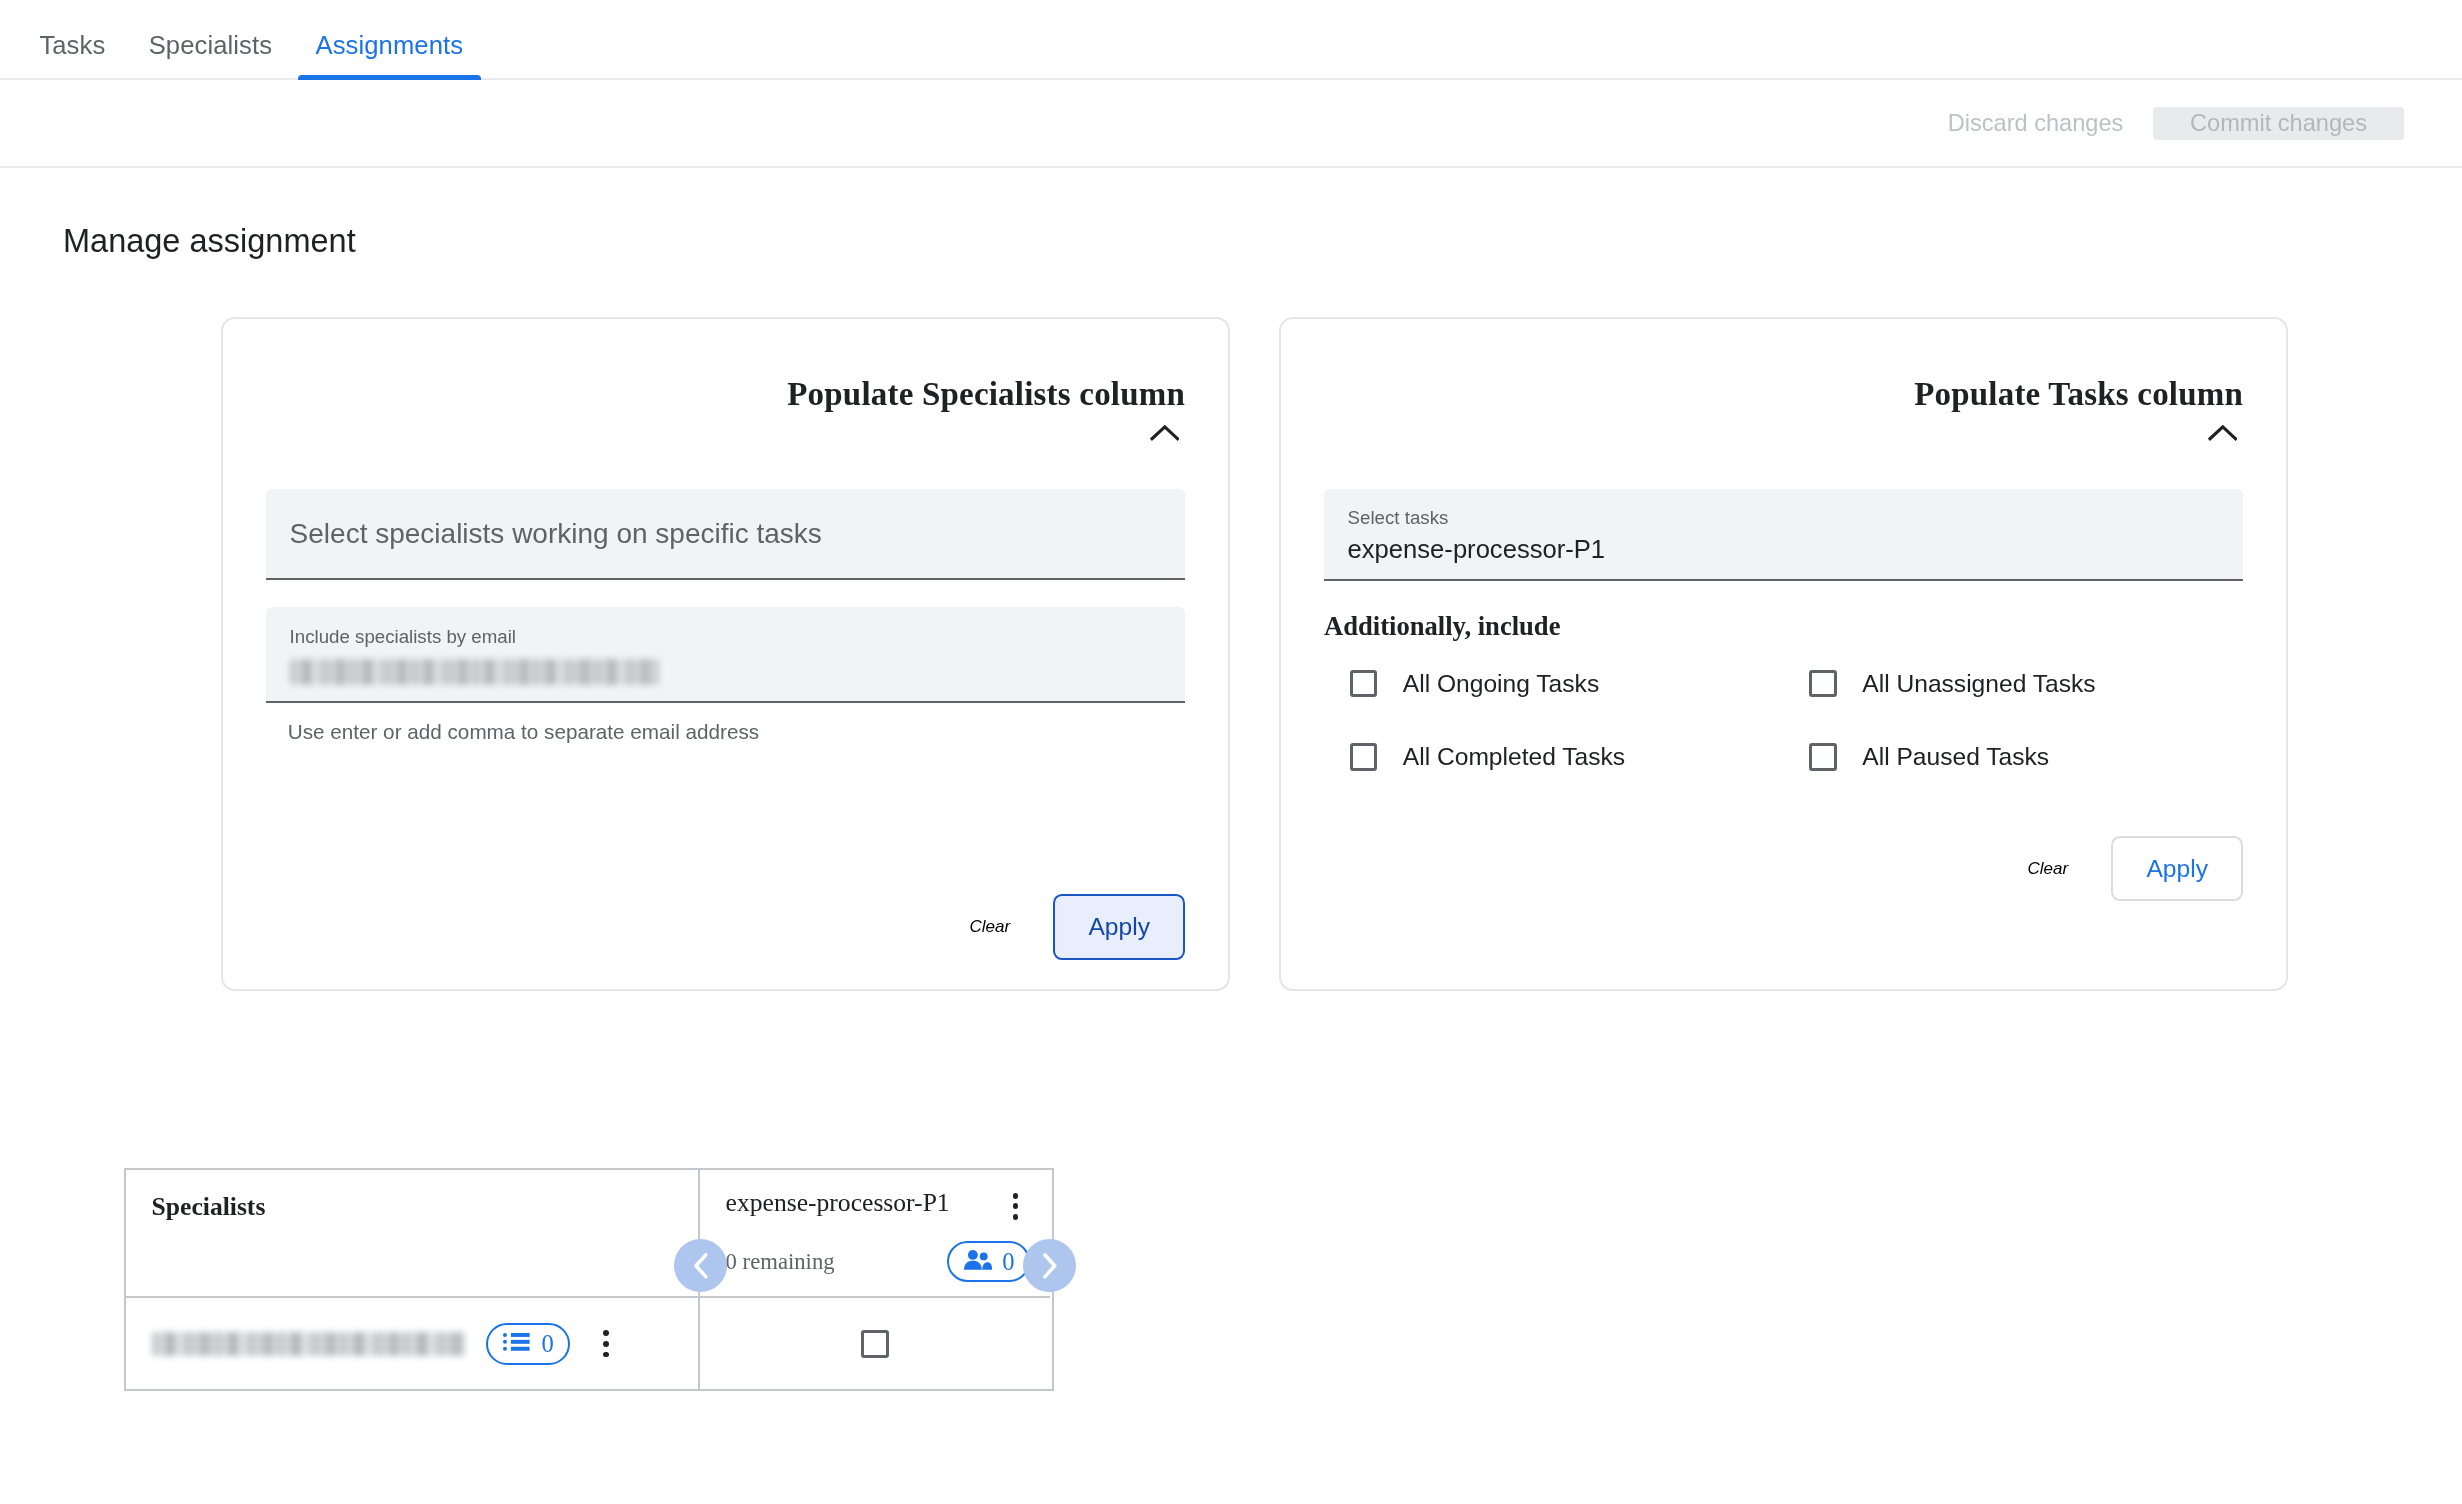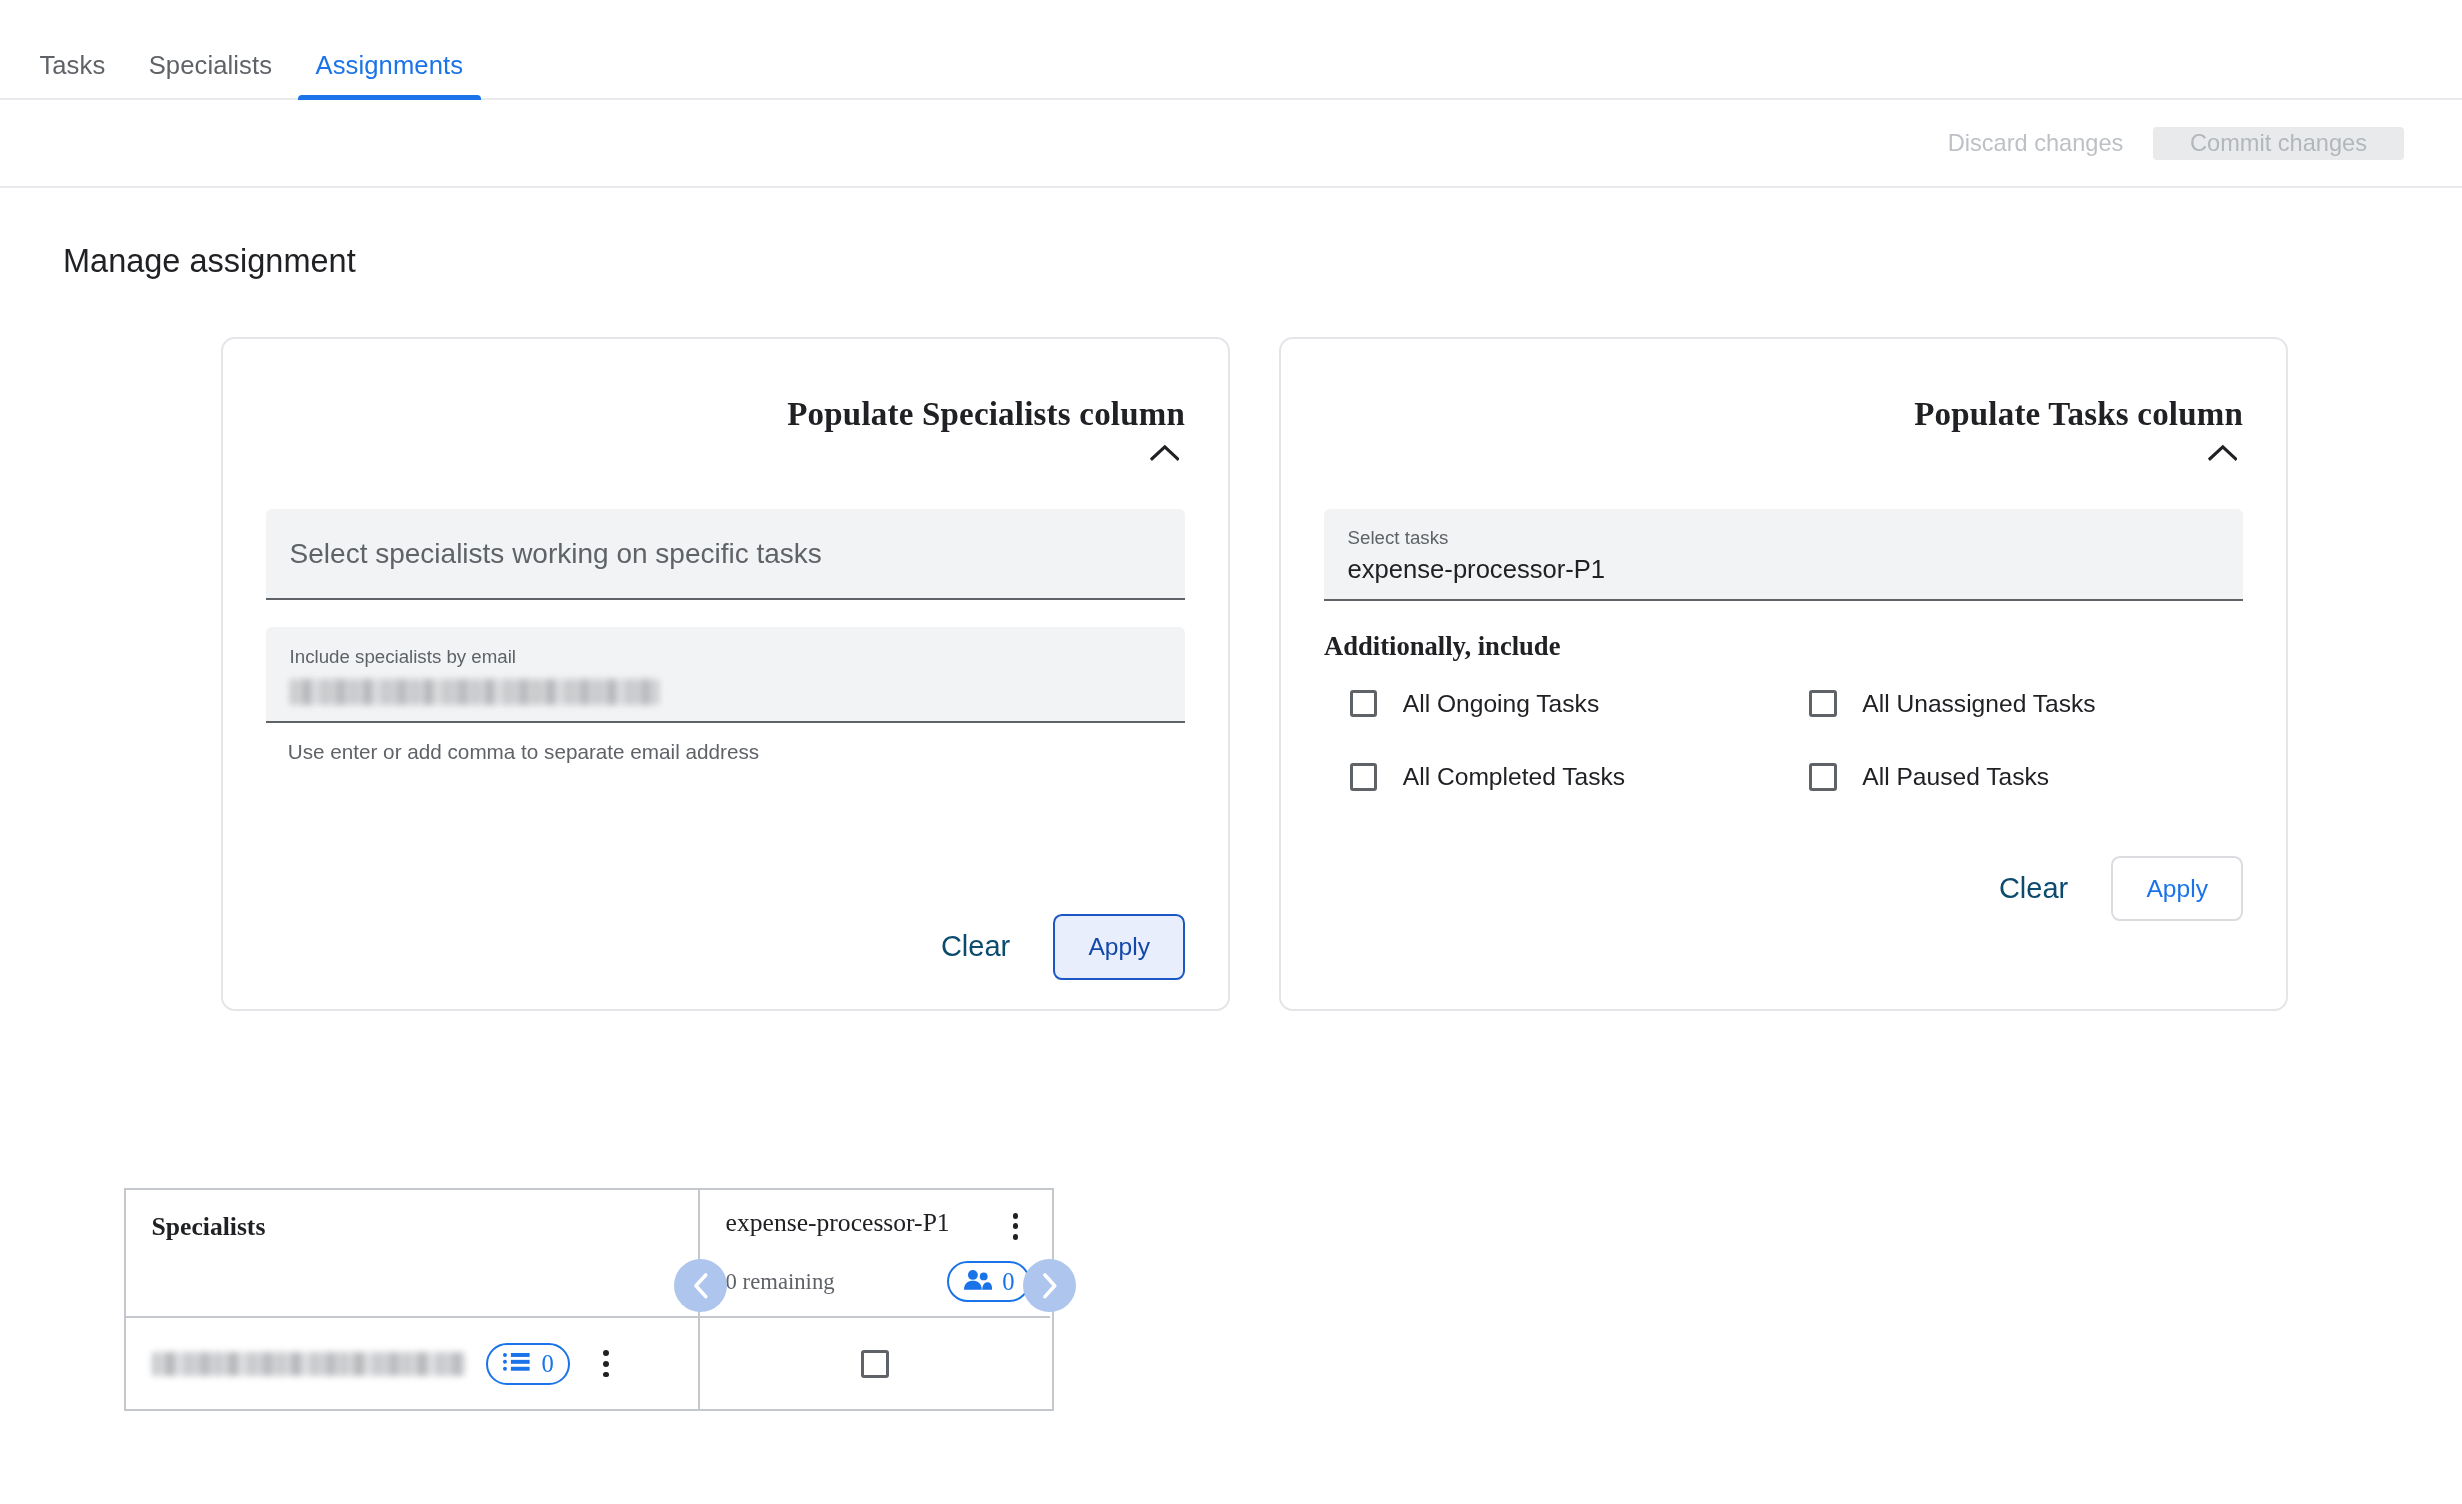--- a/index.html
+++ b/index.html
@@ -6,21 +6,21 @@
   html, body {
     width: 2463px;
     height: 1504px;
     background: #ffffff;
     font-family: "Liberation Sans", sans-serif;
     -webkit-font-smoothing: antialiased;
   }
 
   
   .tabbar {
-    height: 100px;
+    height: 80px;
     border-bottom: 2px solid #e8eaed;
     display: flex;
     align-items: flex-end;
     padding-left: 17.7px;
     position: relative;
   }
   .tab {
     font-size: 25.6px;
     color: #5f6368;
     padding: 0 21.7px 17.7px 21.7px;
@@ -190,28 +190,29 @@
 
   
   .card-foot {
     display: flex;
     align-items: center;
     justify-content: flex-end;
     gap: 25.6px;
     padding-top: 55px;
   }
   .btn-clear {
-    font-size: 29px;
-    color: #0c4a6e;
+    font-size: 17px;
+    color: #000000;
     background: transparent;
     border: none;
     padding: 15.8px 17.7px;
     border-radius: 5.9px;
     font-family: inherit;
     cursor: pointer;
+    font-style: italic;
   }
   .btn-apply-primary {
     font-size: 24.6px;
     color: #1347a8;
     background: #e8eefc;
     border: 2px solid #1a56c4;
     border-radius: 8.9px;
     padding: 16.7px 33px;
     font-family: inherit;
     cursor: pointer;

